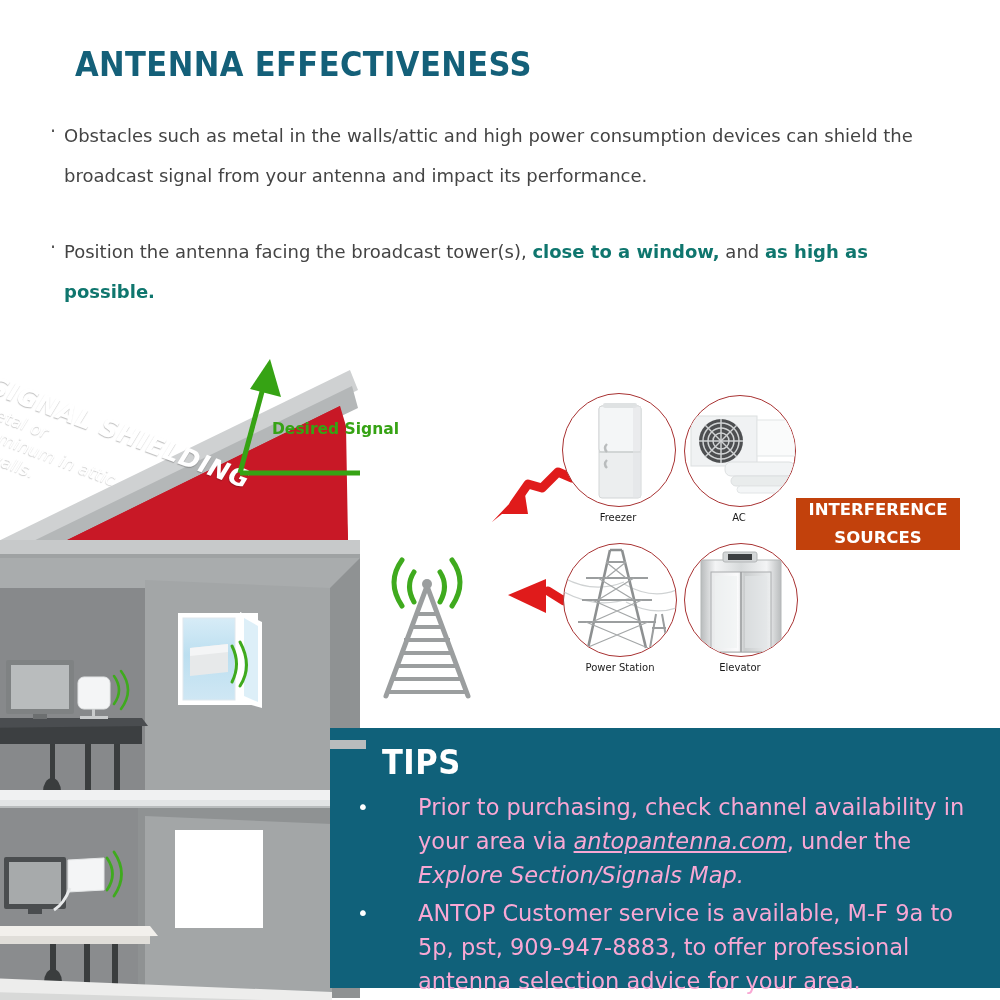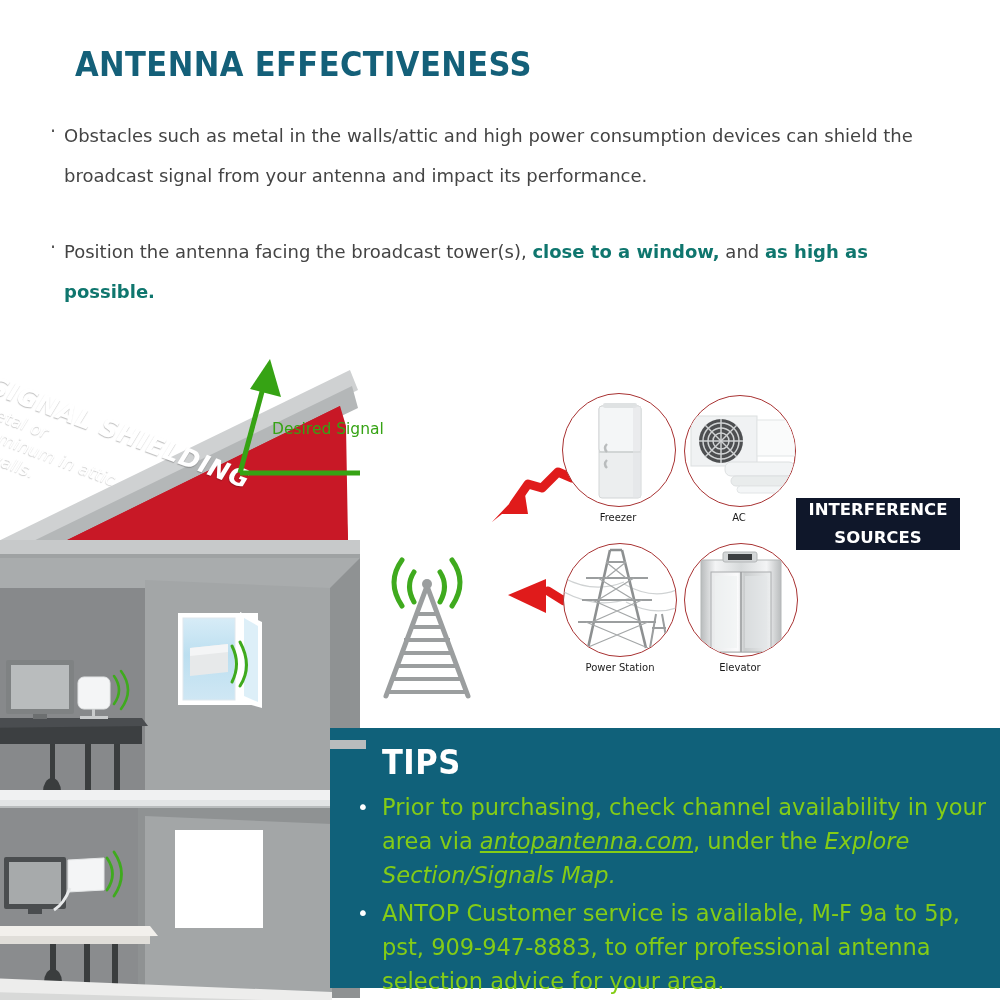--- a/index.html
+++ b/index.html
@@ -52,21 +52,21 @@
     font-size:17px;color:#ffffff;font-style:italic;line-height:21px;
     width:150px;margin-top:1px;
     font-family:"DejaVu Sans","Liberation Sans",sans-serif;
     text-shadow:0 1px 1px rgba(0,0,0,.2);
   }
 
   
   #desired{position:absolute;left:226px;top:355px;width:180px;height:140px;}
   .desired-label{
     position:absolute;left:272px;top:420px;
-    font-size:15.5px;font-weight:normal;color:#3f8f23;
+    font-size:15.5px;font-weight:bold;color:#3f8f23;
     font-family:"DejaVu Sans","Liberation Sans",sans-serif;
   }
 
   
   #tower{position:absolute;left:372px;top:552px;width:110px;height:148px;}
 
   
   .icircle{
     position:absolute;border:1.4px solid #a83232;border-radius:50%;
     background:#fff;overflow:hidden;
@@ -93,22 +93,23 @@
     position:absolute;left:52px;top:14px;
     font-size:34px;font-weight:bold;letter-spacing:.5px;color:#fff;
     font-family:"DejaVu Sans Condensed","Liberation Sans",sans-serif;
   }
   .tips-list{position:absolute;left:14px;top:62px;width:646px;}
   .tip-row{display:flex;align-items:flex-start;margin-bottom:4px;}
   .tip-dot{
     flex:0 0 38px;text-align:center;font-size:20px;line-height:34px;color:#fff;
   }
   .tip-text{
-    font-size:22.5px;line-height:34px;color:#84cc16;
-    font-family:"DejaVu Sans","Liberation Sans",sans-serif;
+    font-size:22.5px;line-height:34px;color:#f9a8d4;
+    font-family:"DejaVu Sans","Liberation Sans",sans-serif;
+    margin-left:36px;
   }
   .tip-text i{font-style:italic;}
   .tip-text u{text-decoration:underline;font-style:italic;}
 
   
   .floor-stub{
     position:absolute;left:330px;top:740px;width:36px;height:9px;
     background:#b9bcbd;
   }
 </style>
@@ -370,21 +371,21 @@
       <rect x="38" y="8" width="34" height="10" rx="2" fill="#d3d6d7" stroke="#b4b7b8"></rect>
       <rect x="43" y="10" width="24" height="6" fill="#3c3f41"></rect>
       <rect x="26" y="28" width="60" height="80" fill="url(#elD)" stroke="#a9acad"></rect>
       <line x1="56" y1="28" x2="56" y2="108" stroke="#9b9e9f" stroke-width="1.6"></line>
       <rect x="30" y="32" width="22" height="72" fill="#eff1f1" opacity=".6"></rect>
       <rect x="60" y="32" width="22" height="72" fill="#e3e6e7" opacity=".6"></rect>
     </svg>
   </div>
   <div class="ilabel" style="left:680px;top:662px;width:120px;">Elevator</div>
 
-  <div class="int-box" style="background: #0f172a; gap: 8px;">
+  <div class="int-box" style="background: #c2410c; gap: 8px;">
     <span>INTERFERENCE</span>
     <span>SOURCES</span>
   </div>
 
   <div id="tips" style="background: rgb(16, 97, 122);">
     <div class="tips-title">TIPS</div>
     <div class="tips-list">
       <div class="tip-row">
         <div class="tip-dot">•</div>
         <div class="tip-text"><span>Prior to purchasing, check channel availability in your area via </span><u>antopantenna.com</u><span>, under the </span><i>Explore Section/Signals Map.</i></div>

